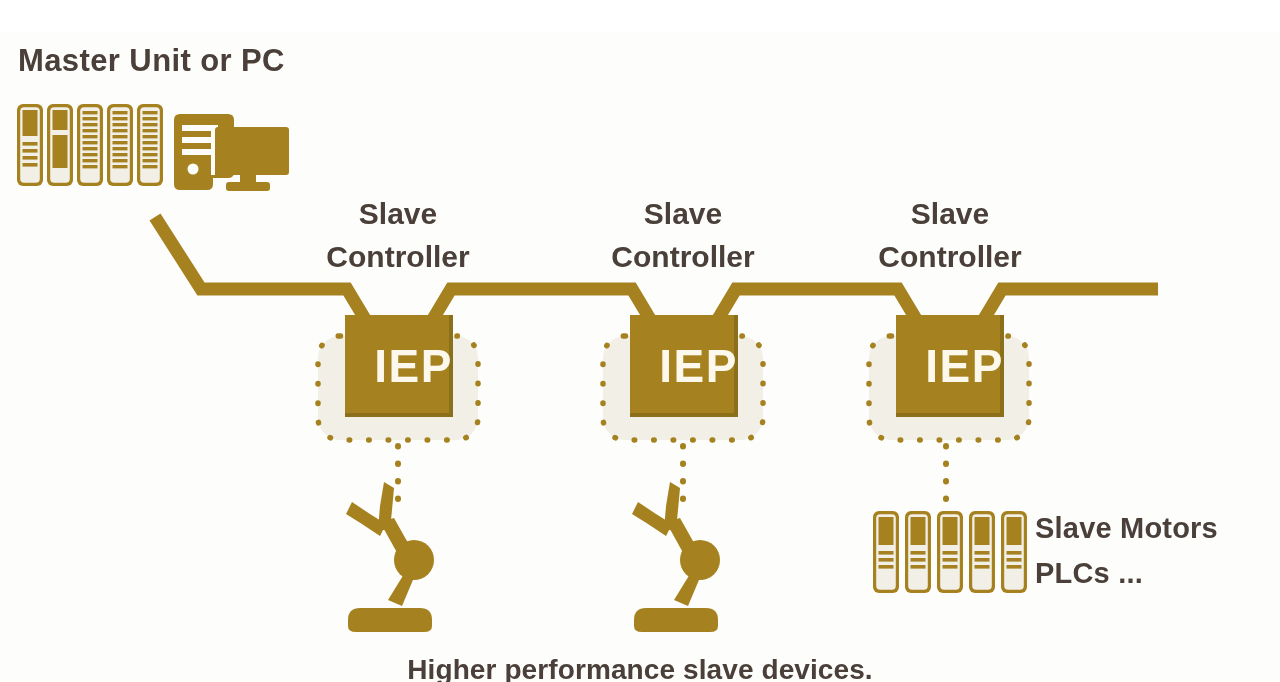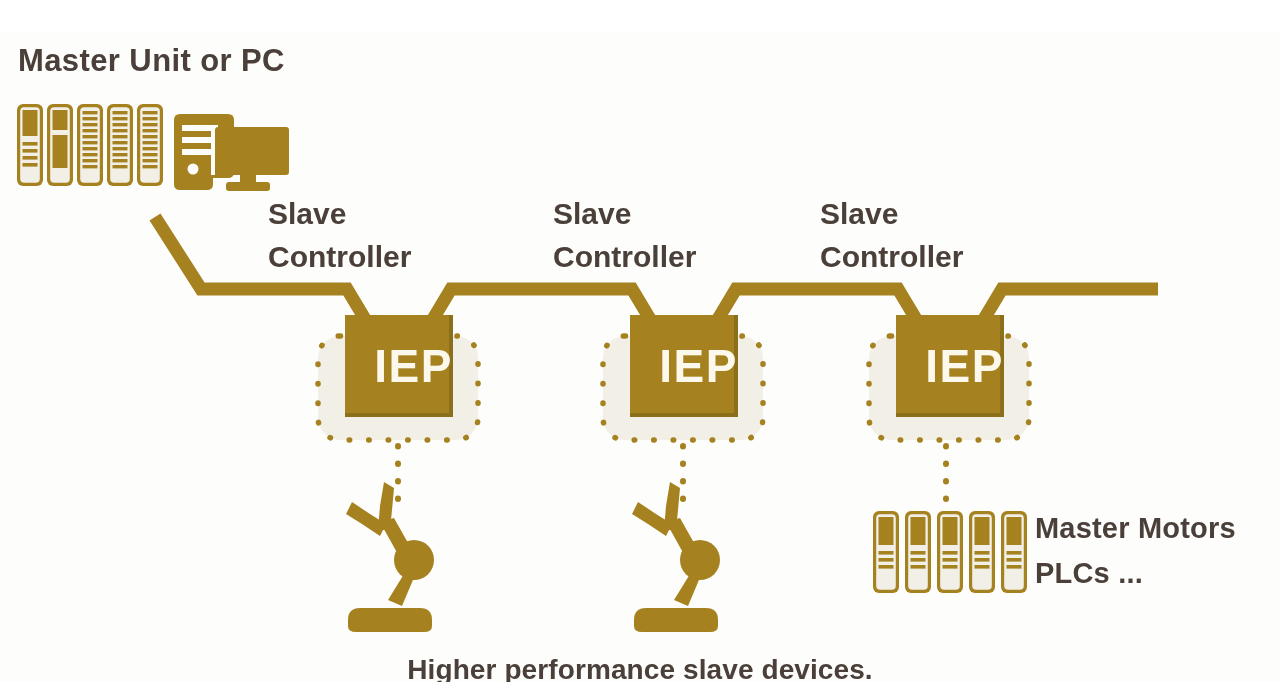--- a/index.html
+++ b/index.html
@@ -34,21 +34,21 @@
     line-height: 1.12;
   }
   #master-title {
     left: 18px;
     top: 12px;
     font-size: 31px;
     letter-spacing: 0.4px;
   }
   .slave-label {
     font-size: 30px;
-    text-align: left;
+    text-align: center;
     line-height: 1.42;
     letter-spacing: 0px;
   }
   #slave-label-1 { left: 268px; top: 161px; width: 260px; }
   #slave-label-2 { left: 553px; top: 161px; width: 260px; }
   #slave-label-3 { left: 820px; top: 161px; width: 260px; }
   #servo-label {
     left: 1035px;
     top: 474px;
     font-size: 29px;
@@ -225,18 +225,18 @@
 
   <div class="lbl slave-label" id="slave-label-3">Slave
 Controller</div>
 
   <div class="iep-text" id="iep-text-1">IEP</div>
 
   <div class="iep-text" id="iep-text-2">IEP</div>
 
   <div class="iep-text" id="iep-text-3">IEP</div>
 
-  <div class="lbl" id="servo-label">Master Motors
+  <div class="lbl" id="servo-label">Slave Motors
 PLCs ...</div>
 
   <div class="lbl" id="caption">Higher performance slave devices.</div>
 
 </div>
 
 </body></html>

